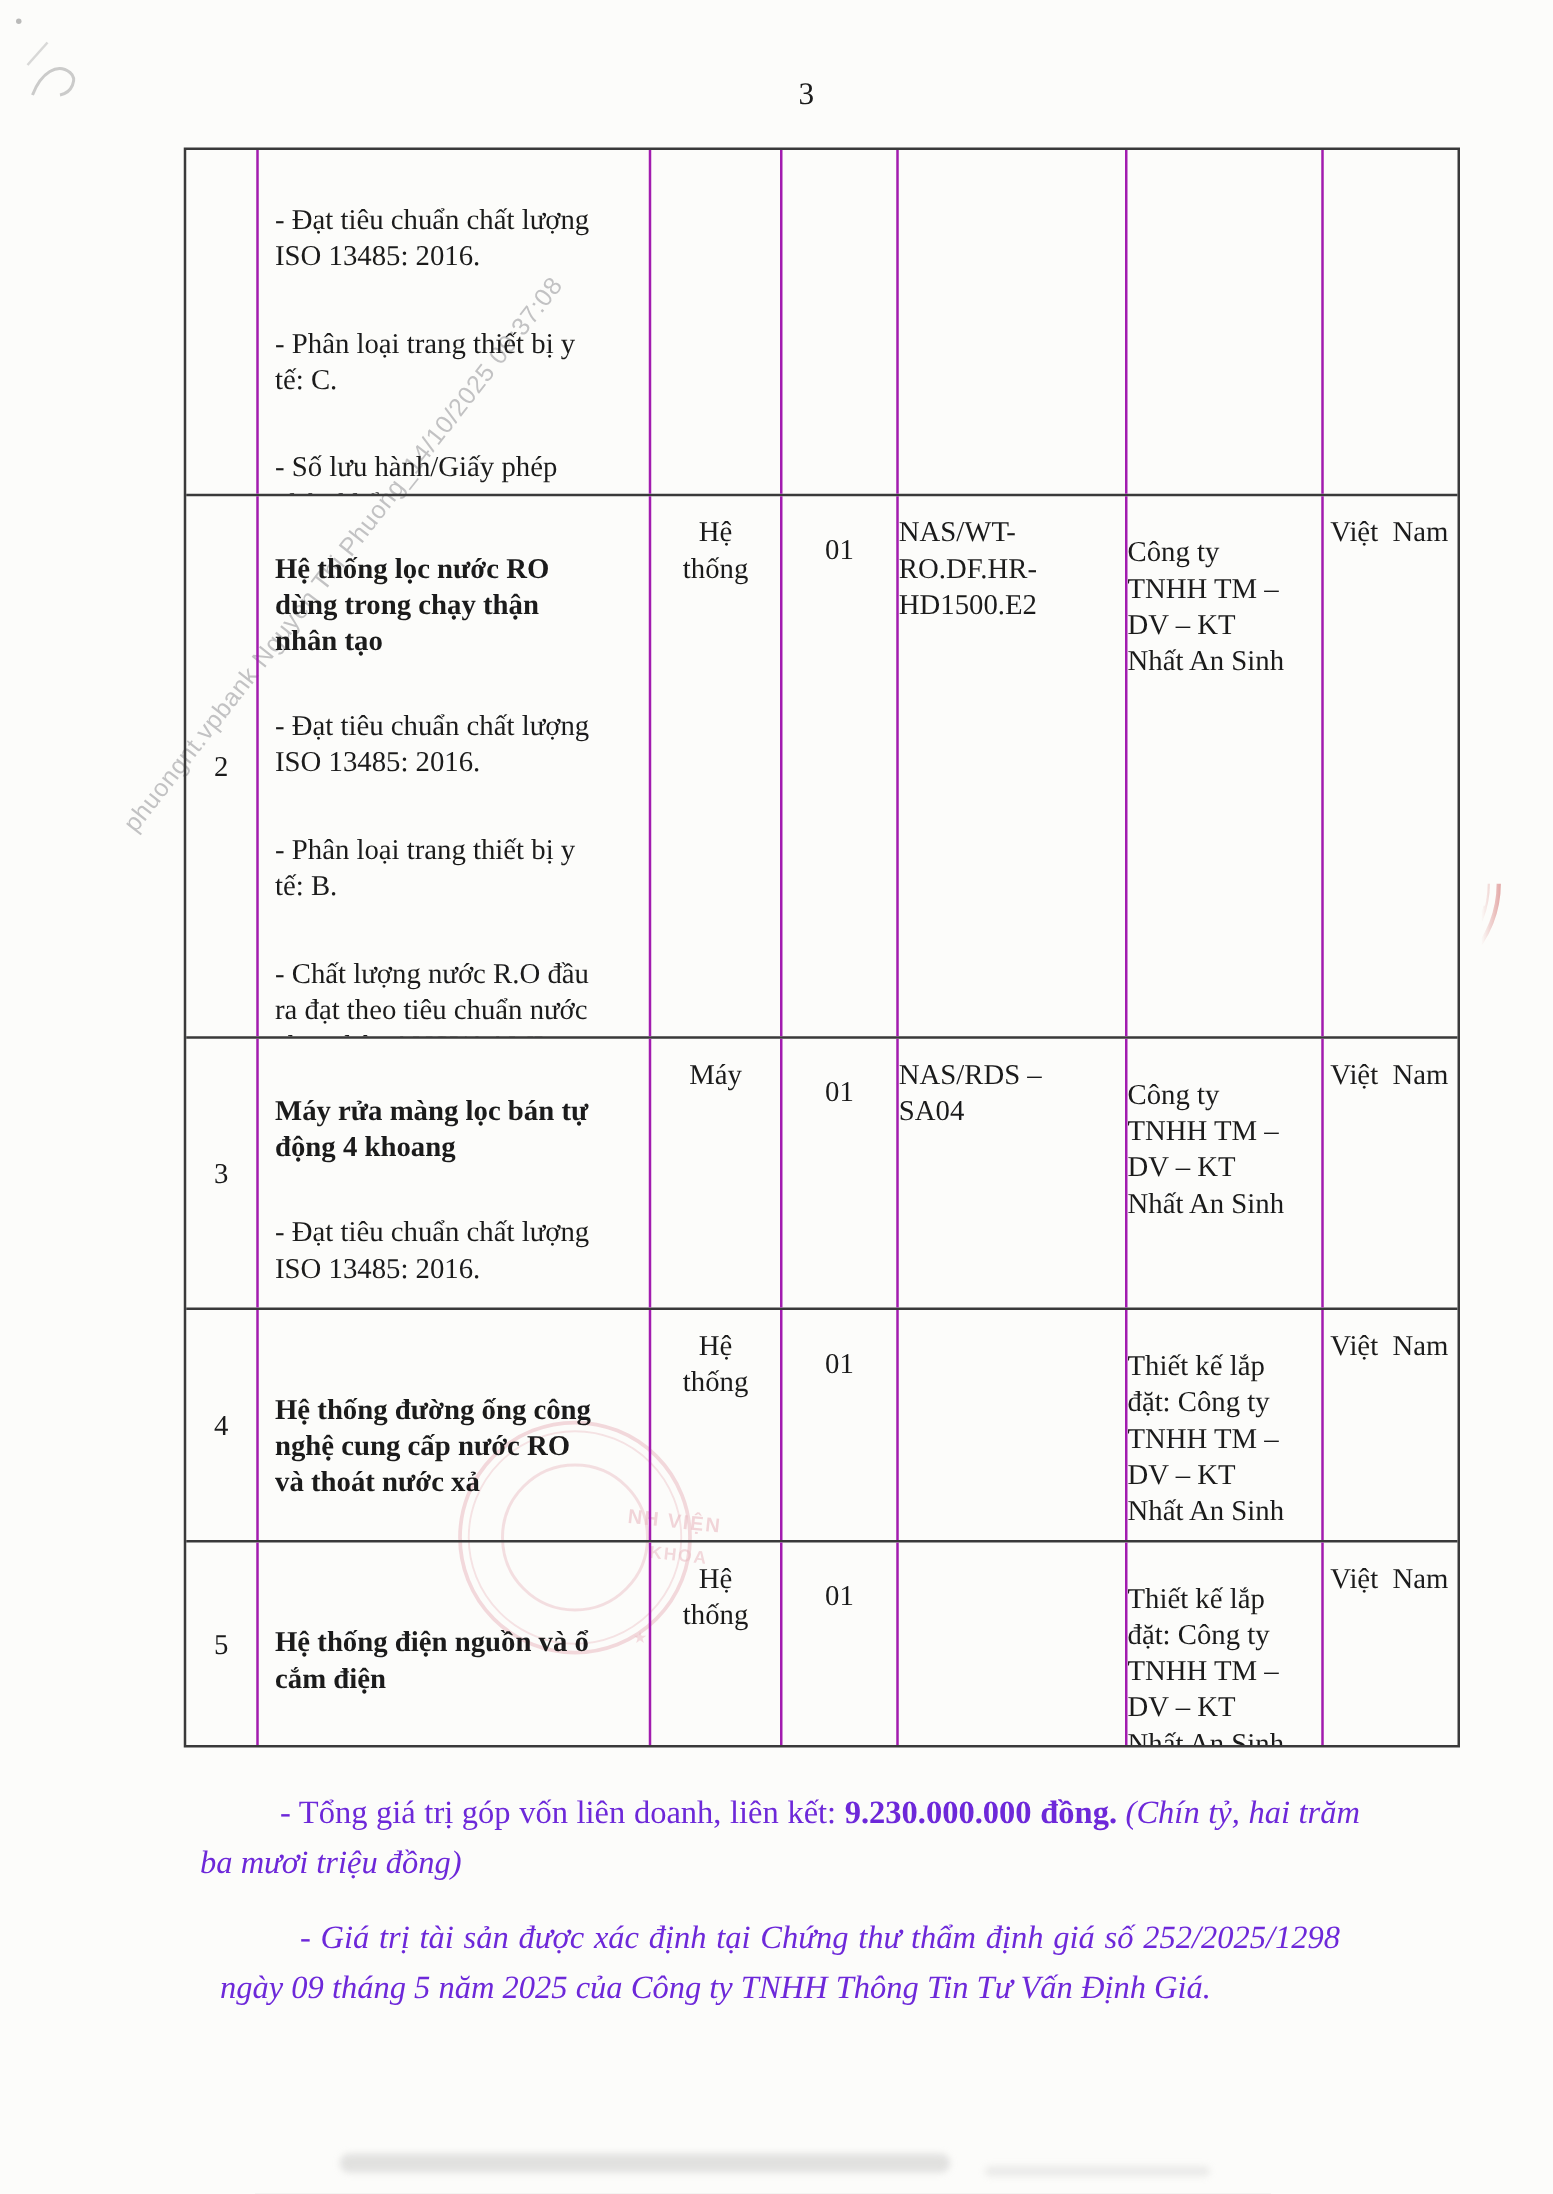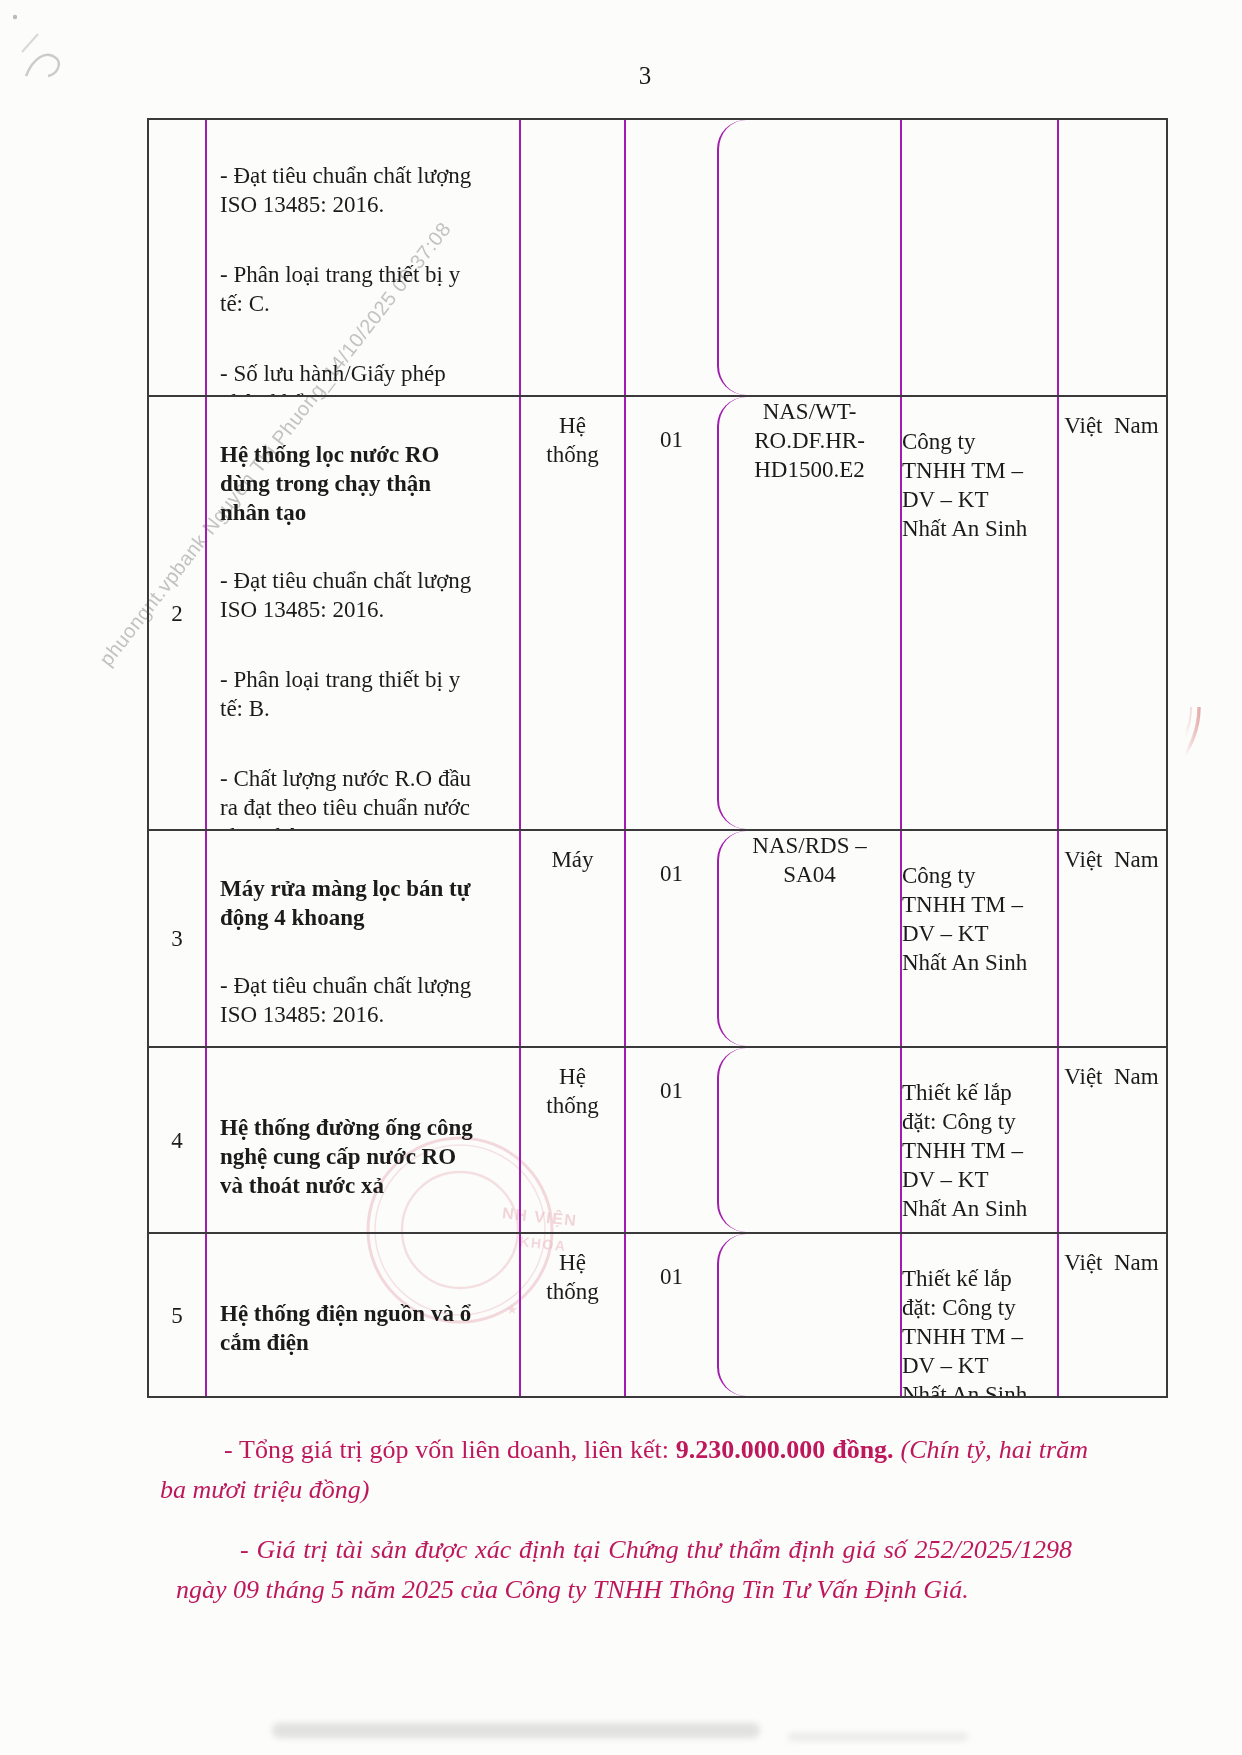--- a/index.html
+++ b/index.html
@@ -28,31 +28,31 @@
     font-size:23px; line-height:29px;
   }
   .trow{display:flex; box-sizing:border-box;}
   .trow + .trow{border-top:2px solid #3a3a3a;}
   .cell{box-sizing:border-box; white-space:pre-line; overflow:hidden;}
   .cell + .cell{border-left:2px solid #a21caf;}
   .c0{width:56px;  display:flex; align-items:center; justify-content:center;}
   .c1{width:314px; padding:12px 10px 0 13px; text-align:left;}
   .c2{width:105px;  padding-top:14px; text-align:center;}
   .c3{width:93px;  padding-top:28px; text-align:center;}
-  .c4{width:183px; text-align:center;border-radius:29px;}
+  .c4{width:183px; padding-top:14px; }
   .c5{width:157px; padding-top:30px; text-align:left;}
   .c6{width:107px; padding-top:14px; text-align:center; white-space:pre;}
   .r0{height:275px;} .r1{height:434px;} .r2{height:217px;} .r3{height:186px;} .r4{height:164px;}
   .ttl{font-weight:bold; margin:2px 0 10px;}
   .para{margin:0 0 12px;}
   .r3 .c1,.r4 .c1{padding-top:34px;}
   
   .footer{
     position:absolute; left:160px; top:1430px; width:928px;
-    font-size:26px; line-height:40px; text-align:justify; color:#be185d;
+    font-size:26px; line-height:40px; text-align:justify; color:#6d28d9;
   }
   .footer p{margin:0 0 20px; text-indent:64px;}
   .footer p:last-child{margin:16px;font-style:italic;}
   .b{font-weight:bold;}
   .i{font-style:italic;}
   
   .stamp-red{position:absolute; left:1013px; top:607px; width:200px; height:200px;}
   .stamp-faint{position:absolute; left:300px; top:1070px; width:320px; height:320px; opacity:.5;}
   .scribbles{position:absolute; left:0; top:0;}
   .smudge1{position:absolute; left:272px; top:1723px; width:488px; height:15px;

